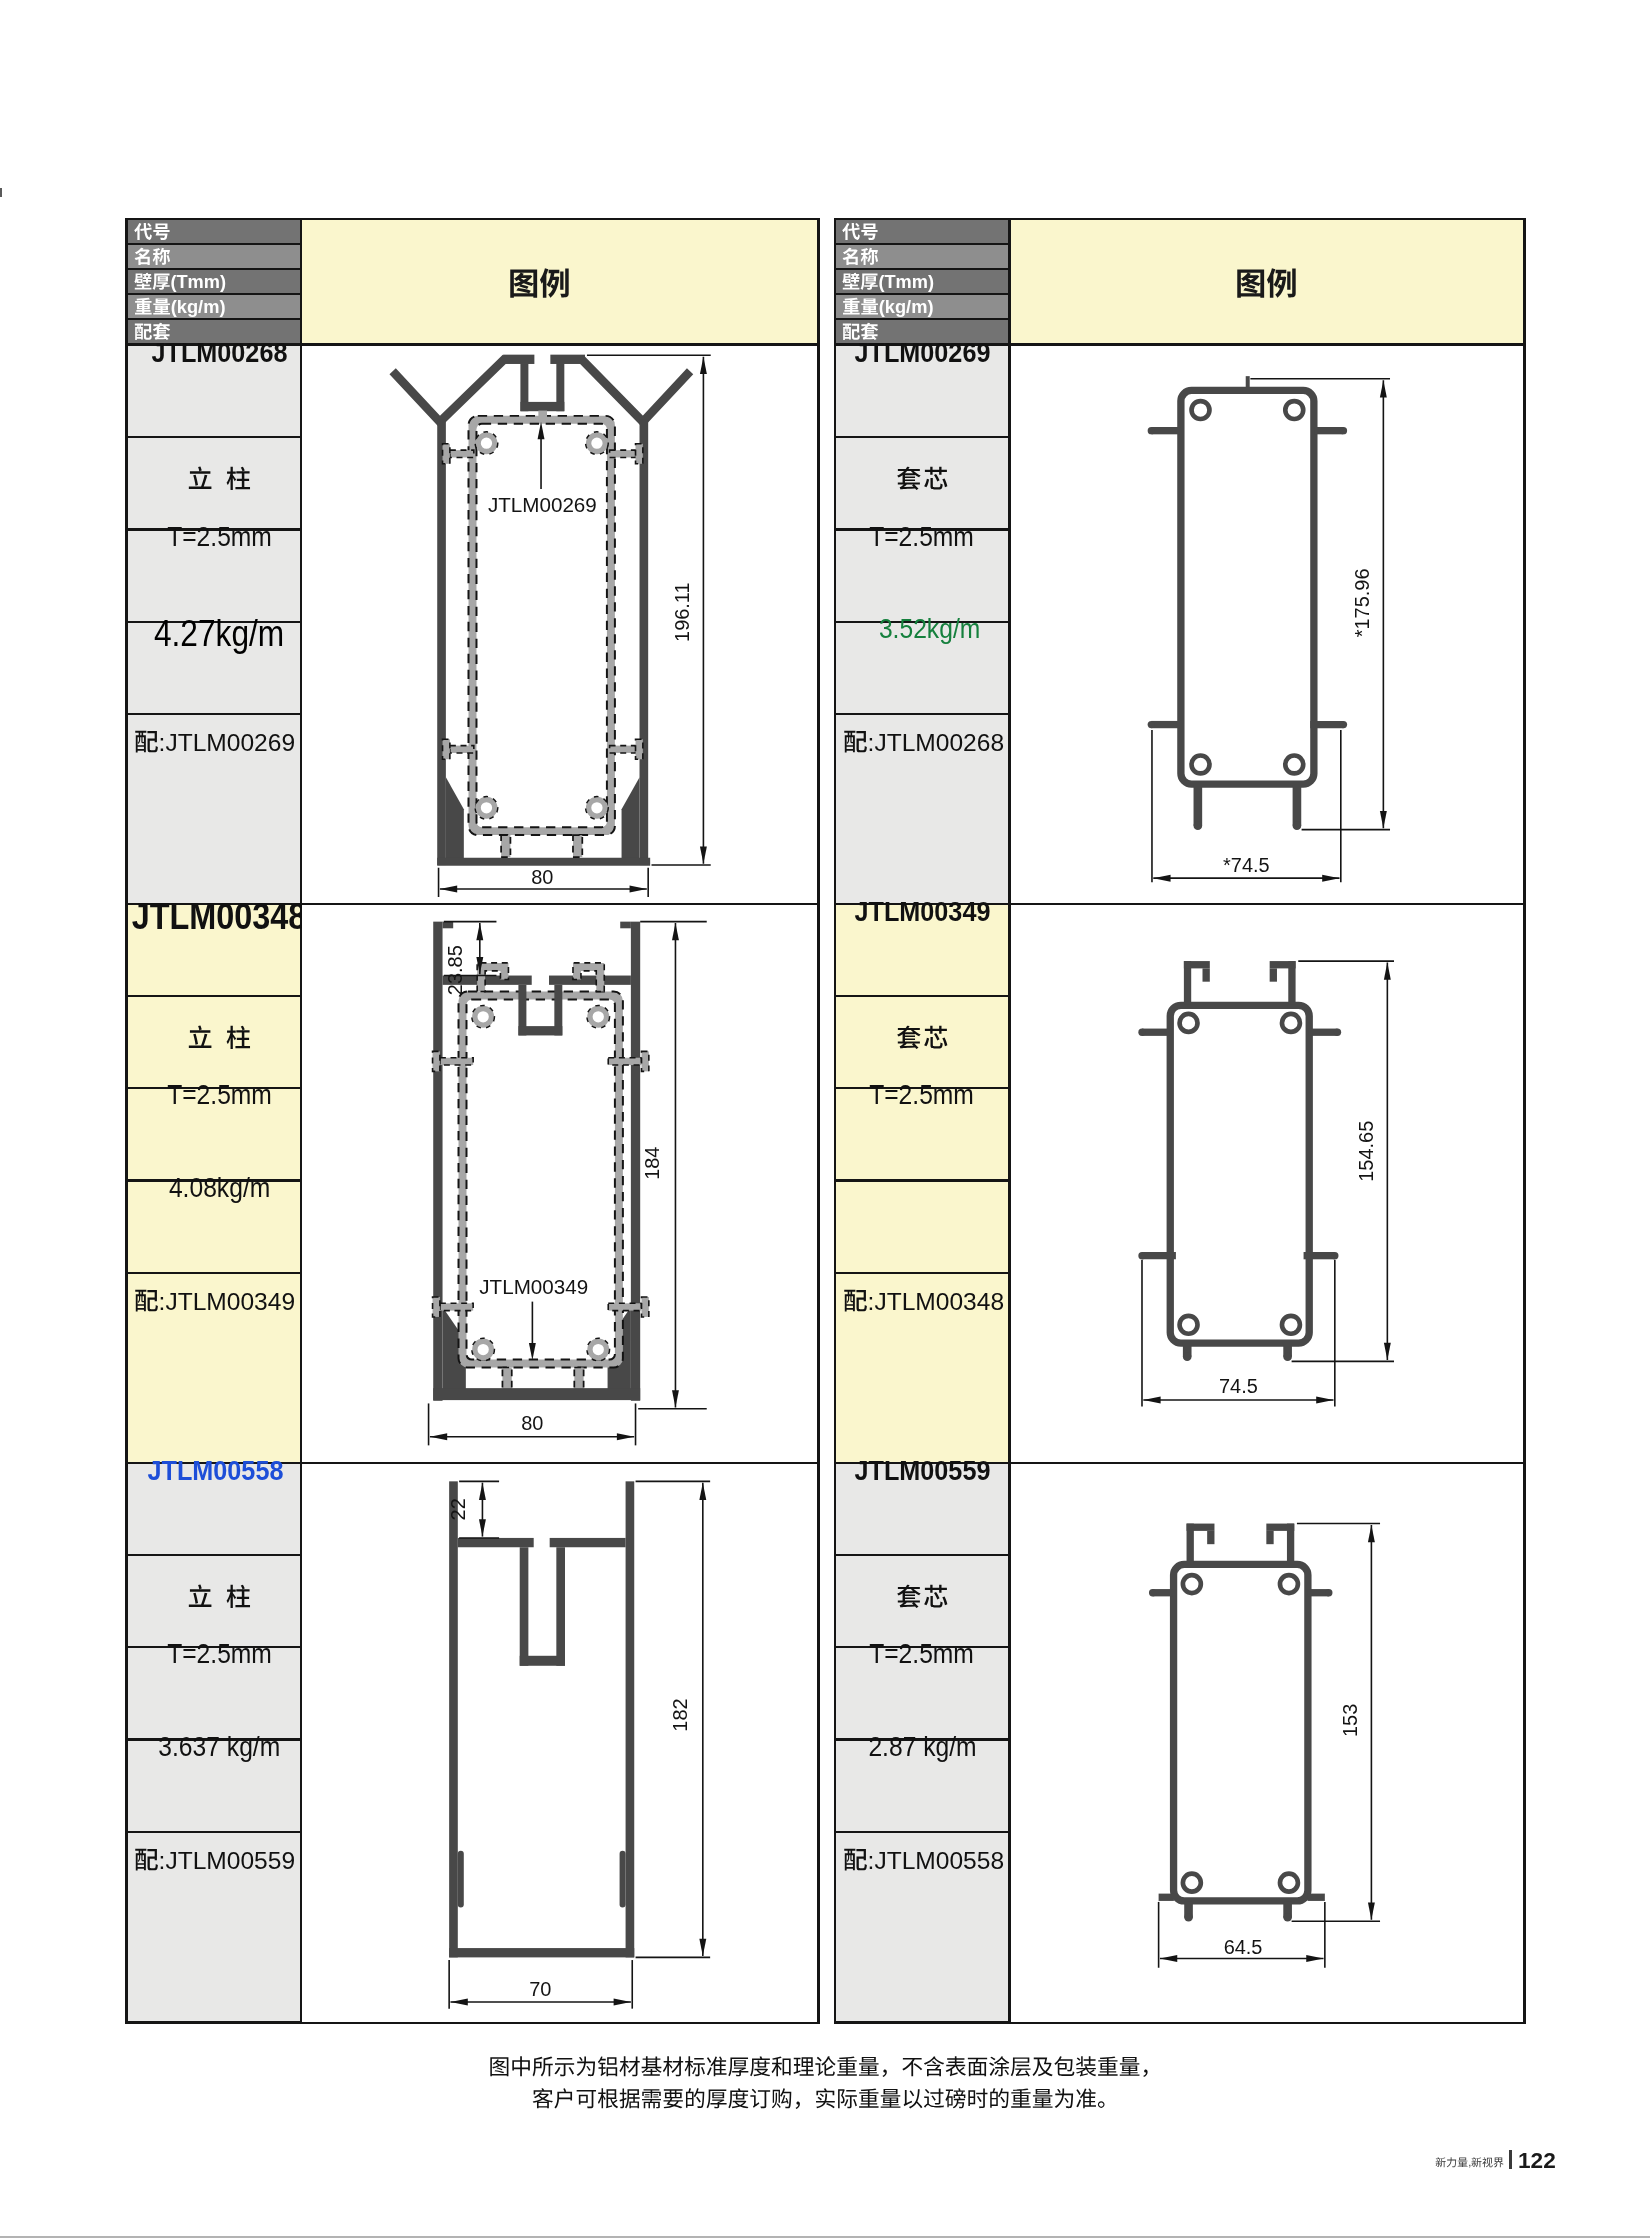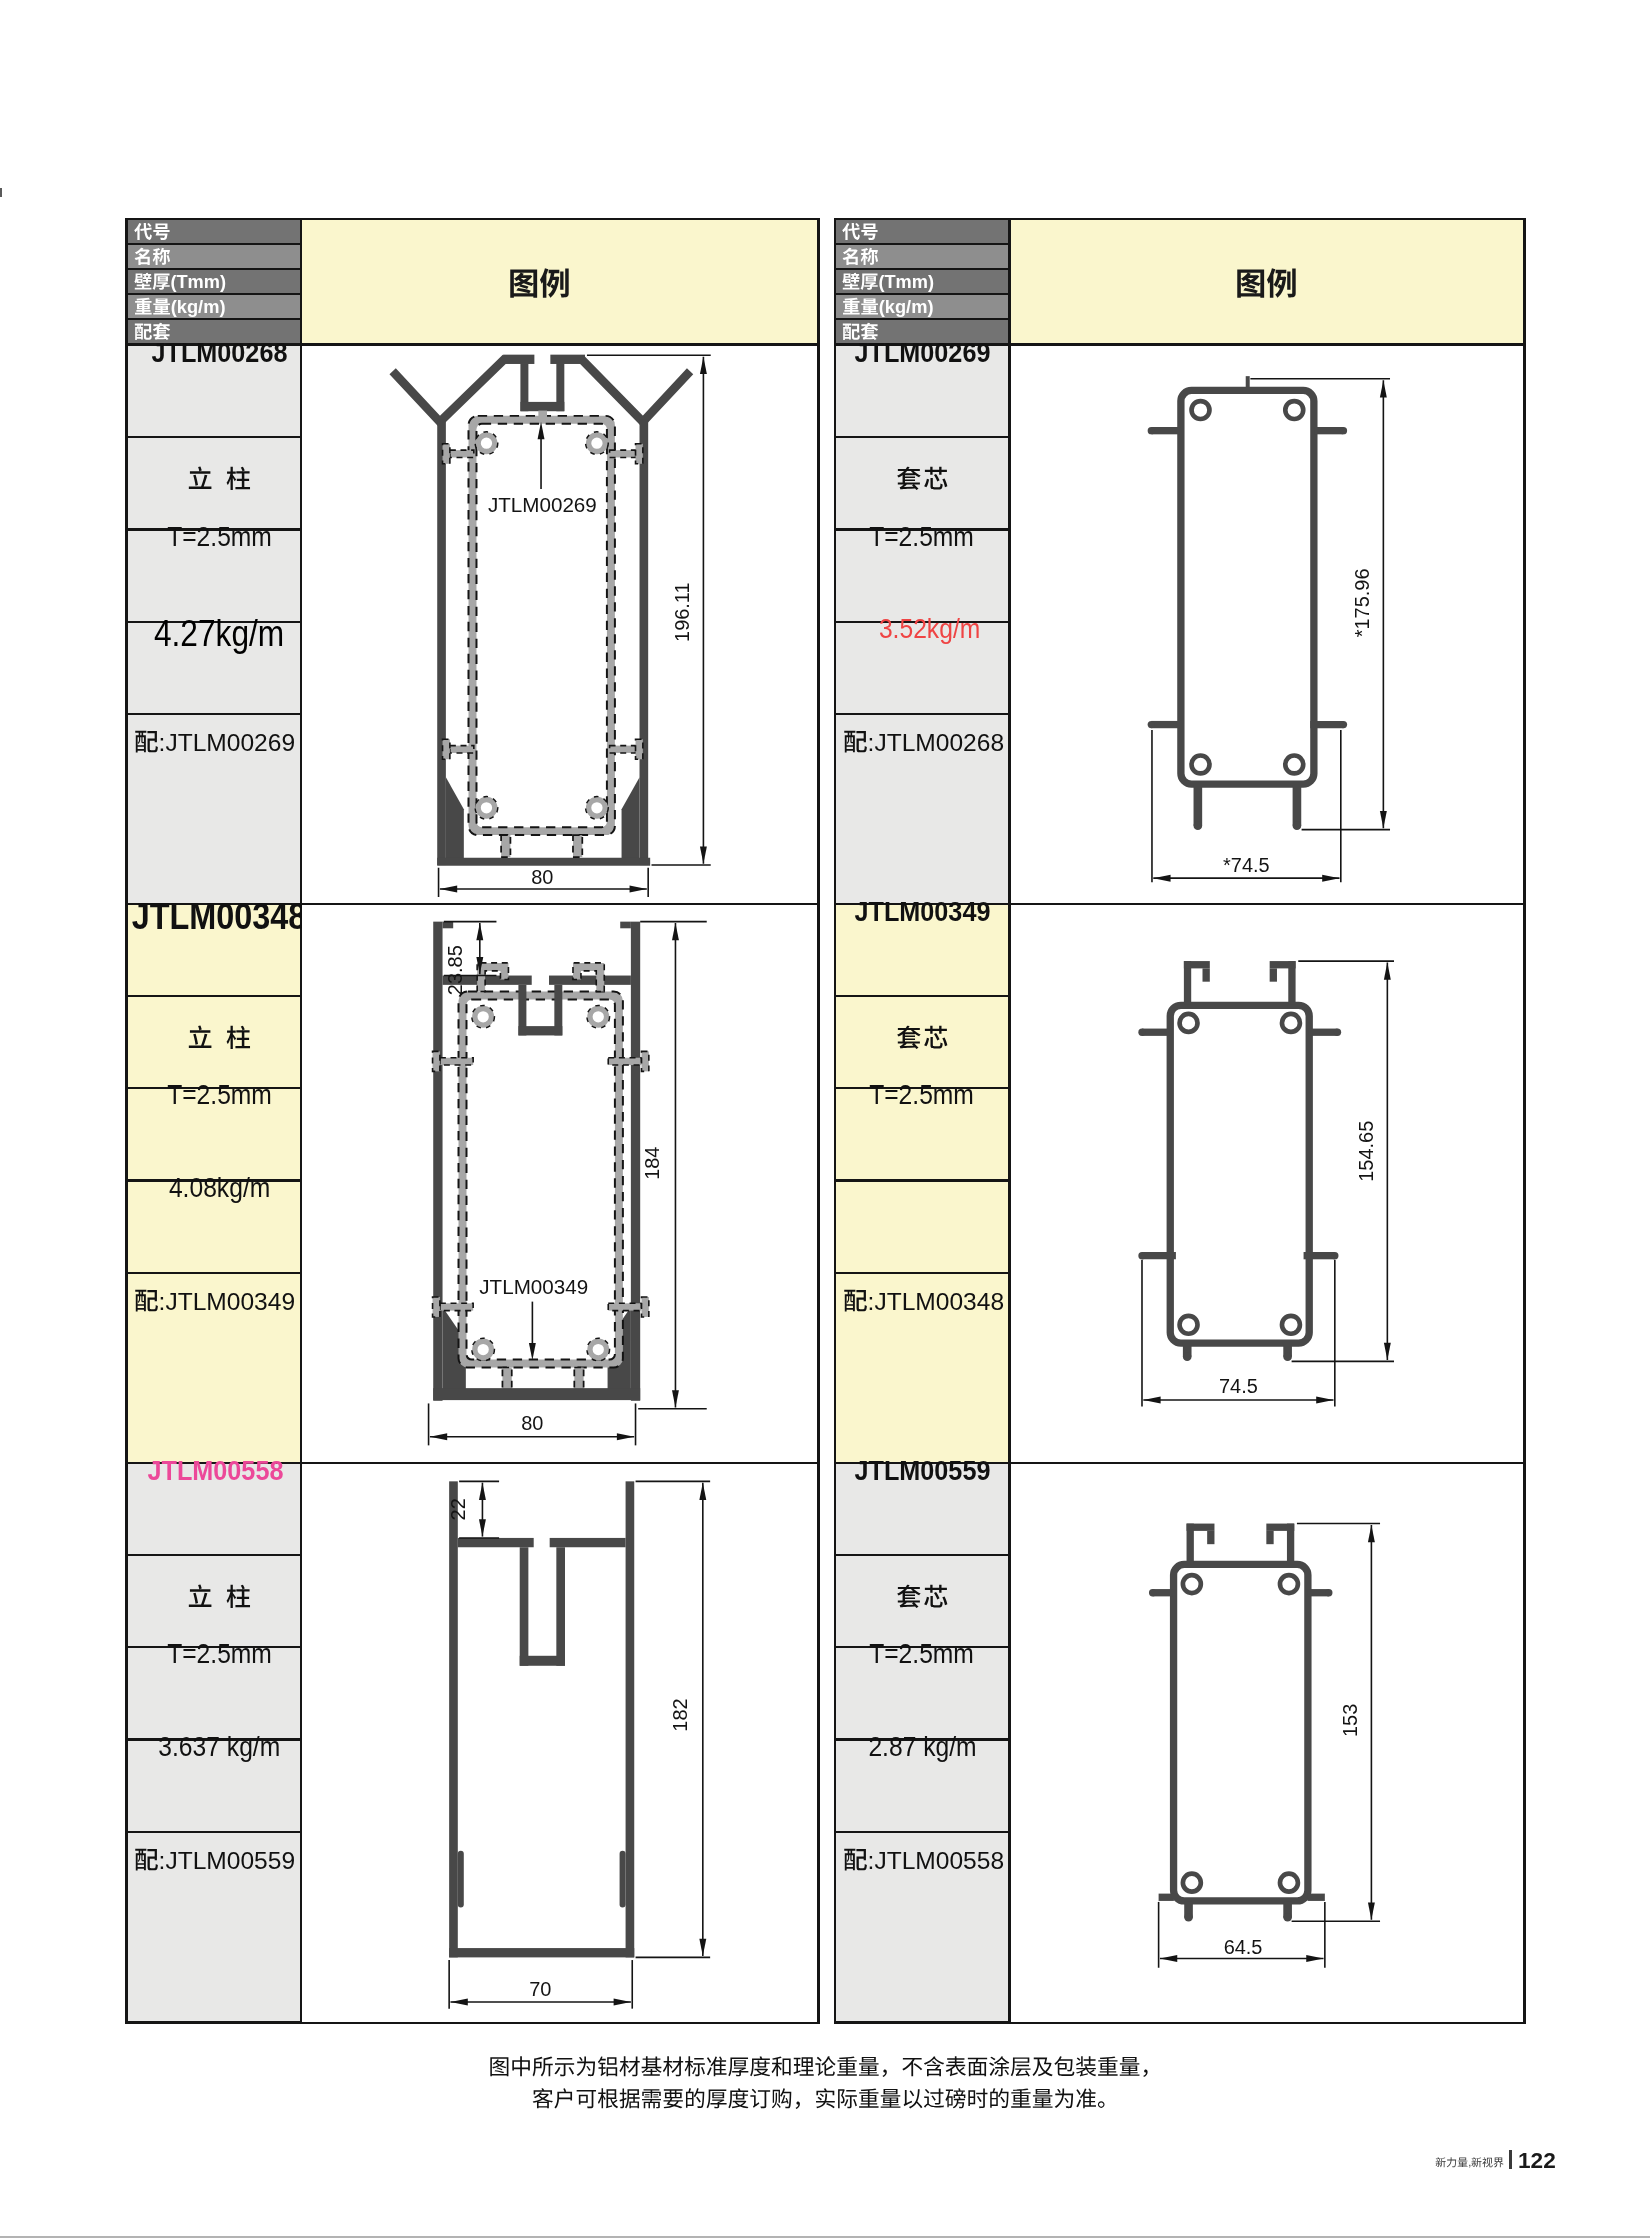--- a/index.html
+++ b/index.html
@@ -240,21 +240,21 @@
 
 <svg style="position:absolute;left:134px;top:1286px;overflow:visible" width="178" height="31" viewBox="0 0 268 46">
       <use href="#m914d" transform="translate(0.0,35.1) scale(0.0370,-0.0370)" fill="#111"></use>
       <text x="37.0" y="35.1" font-family="Liberation Sans,sans-serif" font-size="37px" fill="#111">:JTLM00349</text>
     </svg>
 
 <div class="abs" style="left:302px;top:905px;width:515px;height:557px;background:#ffffff"></div>
 
 <div class="abs" style="left:128px;top:1464px;width:172px;height:90px;background:#e8e8e7"></div>
 
-<div class="cell lat" style="padding-left:2px;box-sizing:border-box;left:128px;top:1464px;width:172px;height:90px;font-weight:bold;font-size:28px;color:#ec4899">
+<div class="cell lat" style="padding-left:2px;box-sizing:border-box;left:128px;top:1464px;width:172px;height:90px;font-weight:bold;font-size:28px;color:#1d4ed8">
       <span style="display:inline-block;transform:scaleX(0.9);position:relative;top:-8.6px">JTLM00558</span>
     </div>
 
 <div class="abs" style="left:128px;top:1556px;width:172px;height:90px;background:#e8e8e7"></div>
 
 <svg style="position:absolute;left:187px;top:1582px;overflow:visible" width="79" height="31" viewBox="0 0 118 47">
       <use href="#m7acb" transform="translate(0.0,36.1) scale(0.0380,-0.0380)" fill="#111"></use>
       <use href="#m67f1" transform="translate(58.0,36.1) scale(0.0380,-0.0380)" fill="#111"></use>
     </svg>
 
@@ -293,21 +293,21 @@
     </svg>
 
 <div class="abs" style="left:836px;top:531px;width:172px;height:90px;background:#e8e8e7"></div>
 
 <div class="cell lat" style="left:836px;top:531px;width:172px;height:90px;font-size:28px;color:#111">
       <span style="display:inline-block;transform:scaleX(0.88);position:relative;top:-10px">T=2.5mm</span>
     </div>
 
 <div class="abs" style="left:836px;top:623px;width:172px;height:90px;background:#e8e8e7"></div>
 
-<div class="cell lat" style="left:836px;top:623px;width:187px;height:90px;font-size:28px;color:#ef4444">
+<div class="cell lat" style="left:836px;top:623px;width:187px;height:90px;font-size:28px;color:#15803d">
       <span style="display:inline-block;transform:scaleX(0.88);position:relative;top:-10px">3.52kg/m</span>
     </div>
 
 <div class="abs" style="left:836px;top:715px;width:172px;height:188px;background:#e8e8e7"></div>
 
 <svg style="position:absolute;left:843px;top:727px;overflow:visible" width="178" height="31" viewBox="0 0 268 46">
       <use href="#m914d" transform="translate(0.0,35.1) scale(0.0370,-0.0370)" fill="#111"></use>
       <text x="37.0" y="35.1" font-family="Liberation Sans,sans-serif" font-size="37px" fill="#111">:JTLM00268</text>
     </svg>
 

